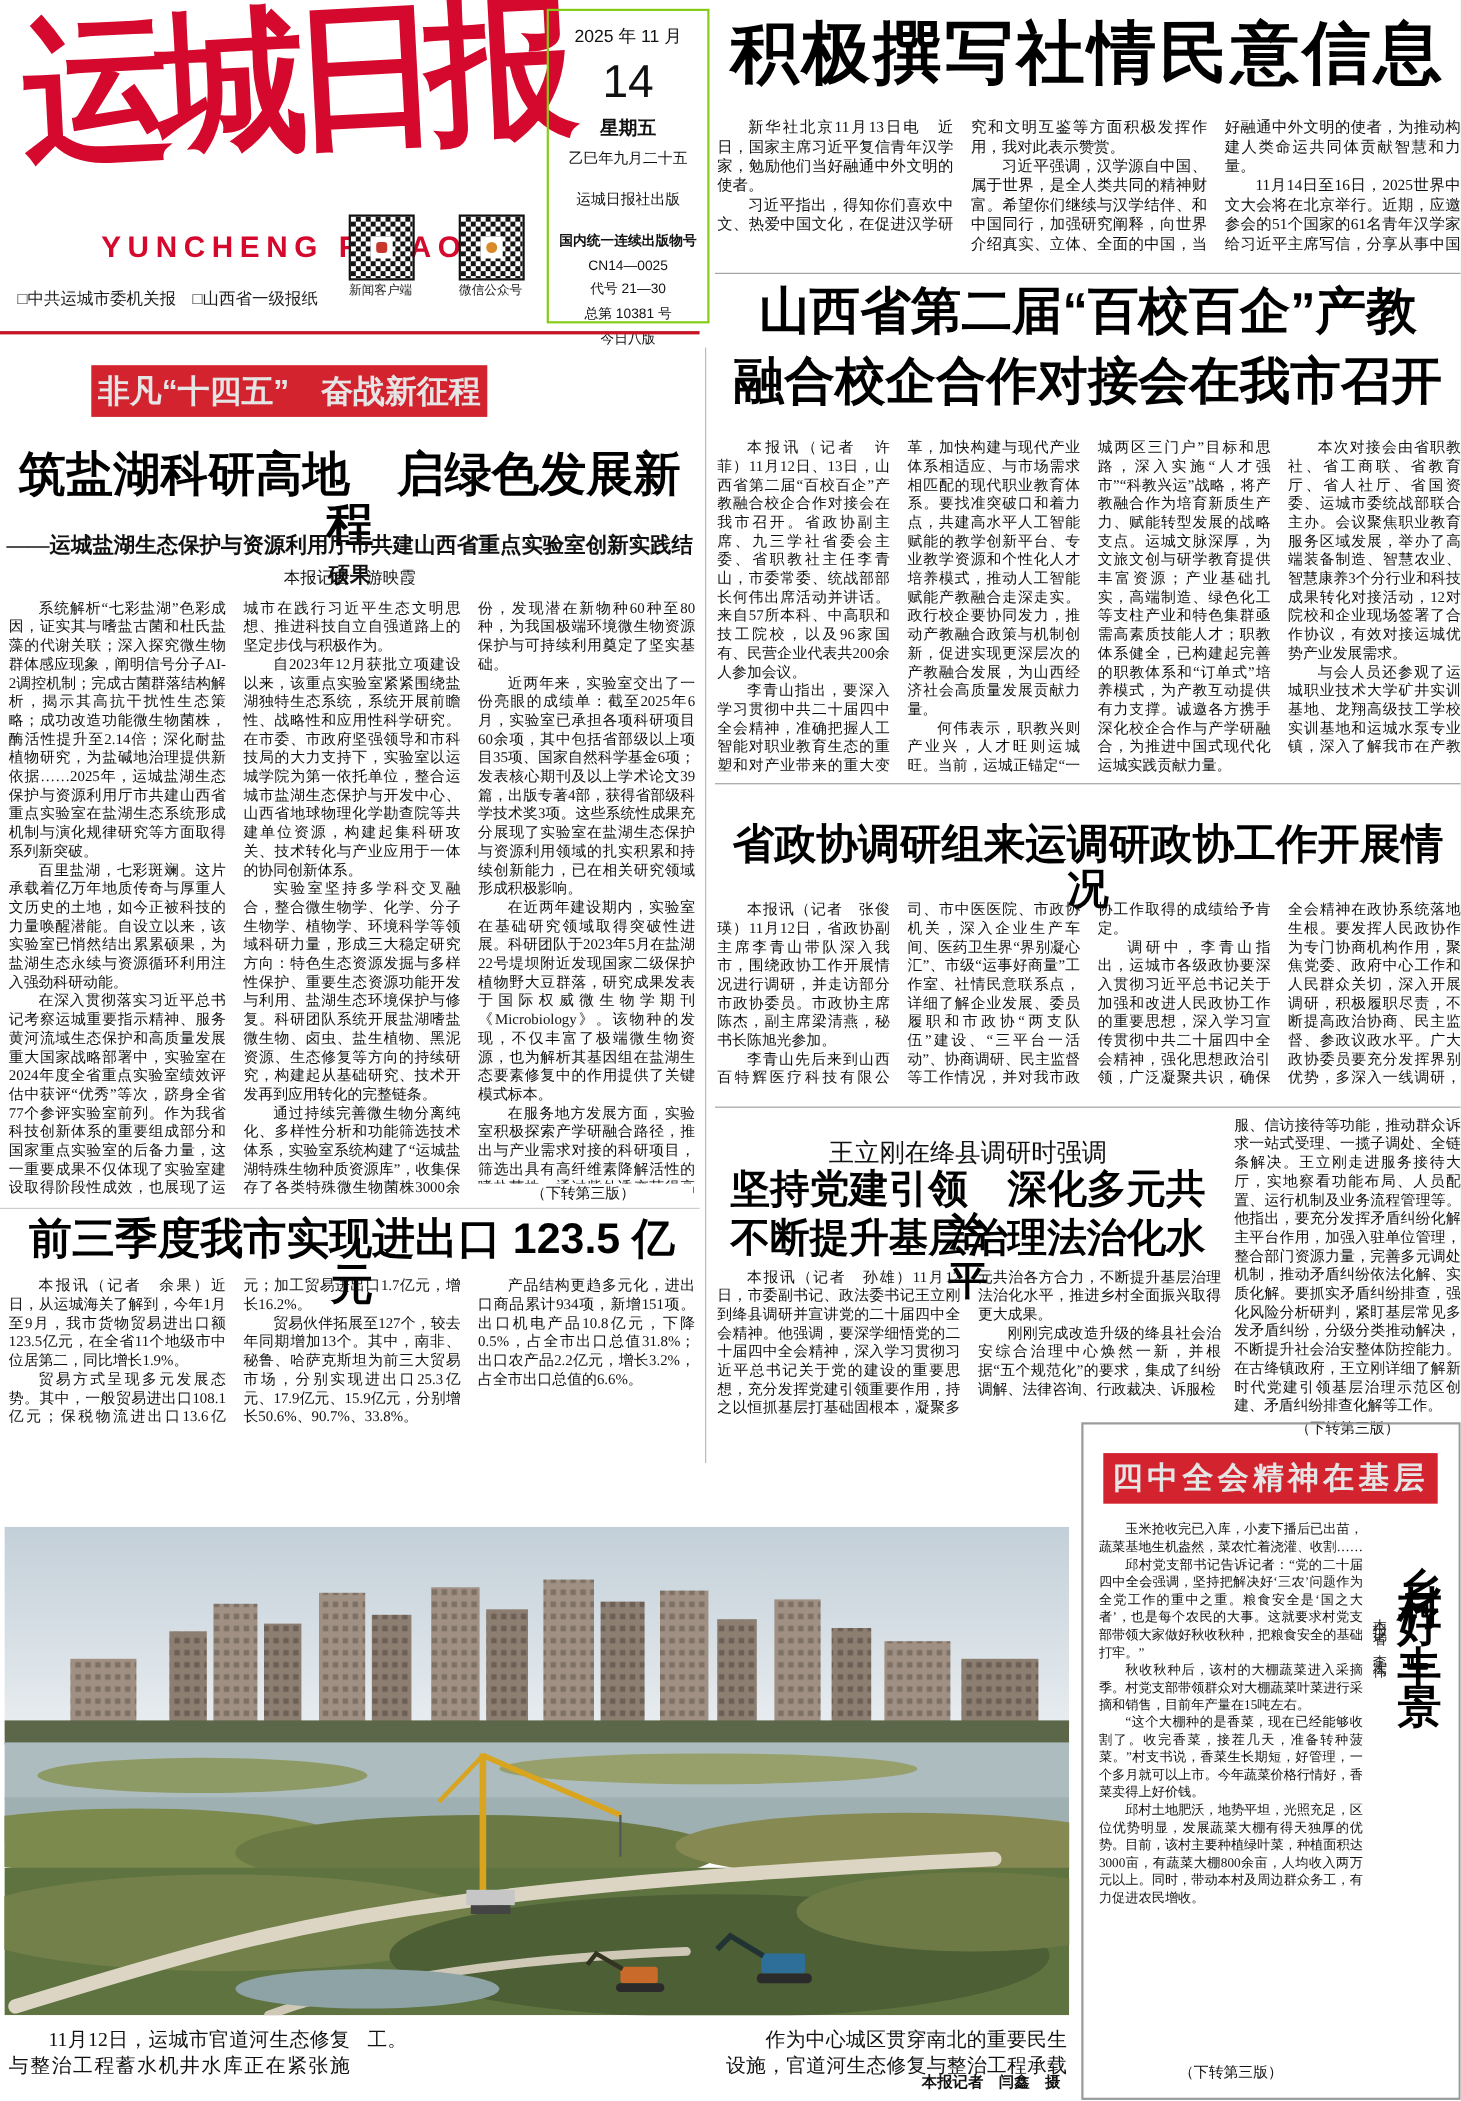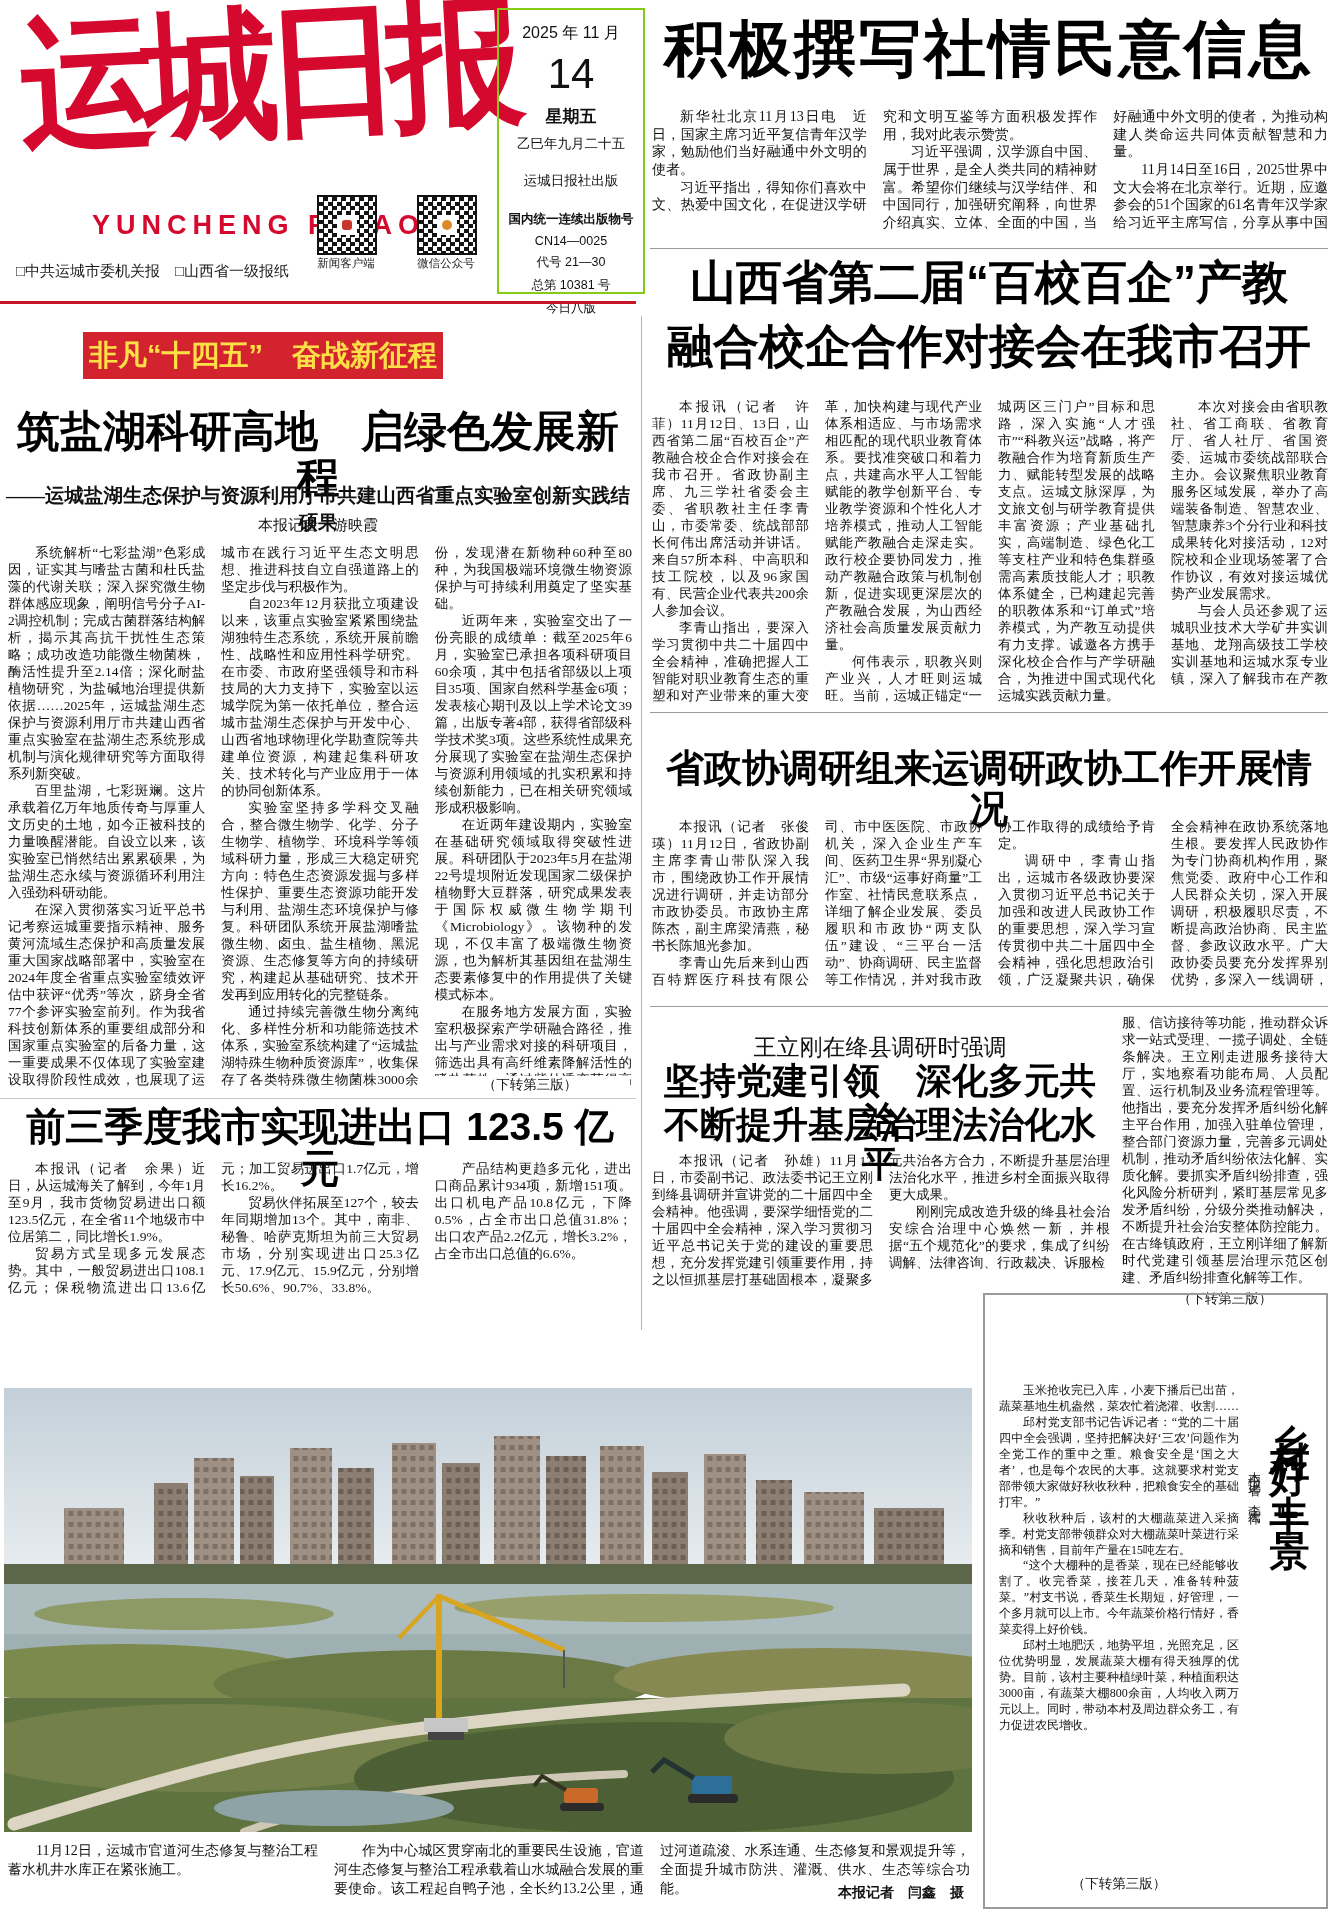--- a/index.html
+++ b/index.html
@@ -30,21 +30,21 @@
   
   .datebox{border:2px solid #84cc16;text-align:center;font-family:"Liberation Sans",sans-serif;}
   .db1{font-size:16px;margin-top:13px;}
   .db-day{font-size:42px;line-height:1;margin-top:9px;font-weight:500;}
   .db-week{font-size:17px;font-weight:bold;margin-top:10px;}
   .db-lunar{font-size:13.5px;margin-top:7px;}
   .db-pub{font-size:13.5px;margin-top:19px;font-family:"Liberation Serif",serif;}
   .db-sm{font-size:12.5px;margin-top:6px;}
   .db-sm.first{margin-top:21px;font-weight:bold;}
   
-  .red-banner{background:#d2232e;color:#fde047;font-family:"Liberation Sans",sans-serif;font-weight:bold;
+  .red-banner{background:#d2232e;color:#e5e5e5;font-family:"Liberation Sans",sans-serif;font-weight:bold;
       display:flex;align-items:center;justify-content:center;}
   .kicker{font-family:"Liberation Serif",serif;font-weight:normal;text-align:center;}
   .subhead{font-family:"Liberation Serif",serif;font-weight:bold;text-align:center;}
   .byline{text-align:center;}
   
   .gbox{border:2px solid #9a9a9a;}
   .vh{writing-mode:vertical-rl;text-orientation:upright;}
   .vh-title{font-family:"Liberation Sans",sans-serif;font-weight:900;font-size:40px;letter-spacing:18px;color:#000;}
   .vh-byline{font-size:13px;letter-spacing:4px;margin-top:70px;color:#222;}
   .credit{font-weight:bold;}
@@ -225,27 +225,28 @@
       <g>
         <rect x="560" y="400" width="34" height="15" rx="3" fill="#c96a2a"></rect>
         <rect x="556" y="415" width="44" height="8" rx="4" fill="#2b2b2b"></rect>
         <path d="M562 402 L538 388 L530 398" stroke="#332" stroke-width="4" fill="none"></path>
       </g>
 
       <ellipse cx="330" cy="420" rx="120" ry="18" fill="#8ea3a6"></ellipse>
     </svg>
   </div>
 
-  <div class="abs body-text cols3" style="left:8px;top:1842px;width:962px;height:62px;font-size:14px;line-height:1.35;">
+  <div class="abs body-text cols3" style="left:8px;top:1842px;width:962px;height:62px;font-size:18px;line-height:1.35;">
       <p class="para">11月12日，运城市官道河生态修复与整治工程蓄水机井水库正在紧张施工。</p>
       <p class="para">作为中心城区贯穿南北的重要民生设施，官道河生态修复与整治工程承载着山水城融合发展的重要使命。该工程起自鸭子池，全长约13.2公里，通过河道疏浚、水系连通、生态修复和景观提升等，全面提升城市防洪、灌溉、供水、生态等综合功能。</p>
     </div>
   <div class="abs credit" style="left:700px;top:1884px;width:264px;text-align:right;font-size:14px;">本报记者　闫鑫　摄</div>
 
   <div class="abs gbox" style="left:983px;top:1293px;width:341px;height:612px;">
+    <div class="red-banner abs" style="left:18px;top:26px;width:304px;height:46px;font-size:28px;letter-spacing:4px;">四中全会精神在基层</div>
     <div class="body-text abs" style="left:14px;top:88px;width:240px;height:512px;font-size:12px;line-height:1.33;">
         <p class="para">玉米抢收完已入库，小麦下播后已出苗，蔬菜基地生机盎然，菜农忙着浇灌、收割……</p>
         <p class="para">邱村党支部书记告诉记者：“党的二十届四中全会强调，坚持把解决好‘三农’问题作为全党工作的重中之重。粮食安全是‘国之大者’，也是每个农民的大事。这就要求村党支部带领大家做好秋收秋种，把粮食安全的基础打牢。”</p>
         <p class="para">秋收秋种后，该村的大棚蔬菜进入采摘季。村党支部带领群众对大棚蔬菜叶菜进行采摘和销售，目前年产量在15吨左右。</p>
         <p class="para">“这个大棚种的是香菜，现在已经能够收割了。收完香菜，接茬几天，准备转种菠菜。”村支书说，香菜生长期短，好管理，一个多月就可以上市。今年蔬菜价格行情好，香菜卖得上好价钱。</p>
         <p class="para">邱村土地肥沃，地势平坦，光照充足，区位优势明显，发展蔬菜大棚有得天独厚的优势。目前，该村主要种植绿叶菜，种植面积达3000亩，有蔬菜大棚800余亩，人均收入两万元以上。同时，带动本村及周边群众务工，有力促进农民增收。</p>
       </div>
     <div class="vh abs" style="right:8px;top:96px;height:470px;">
       <div class="vh-title">乡村好『丰』景</div>
       <div class="vh-byline">本报记者　李宏伟</div>

